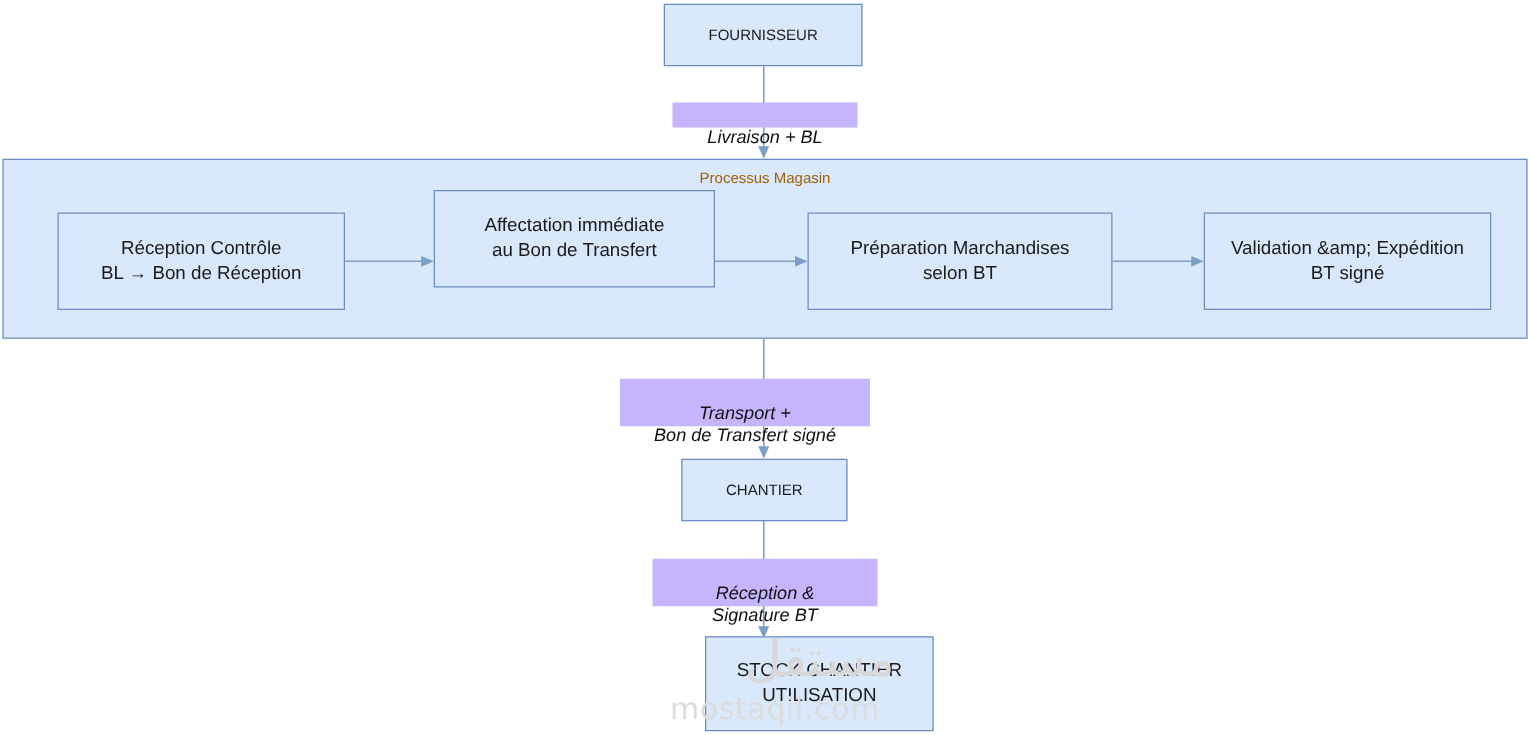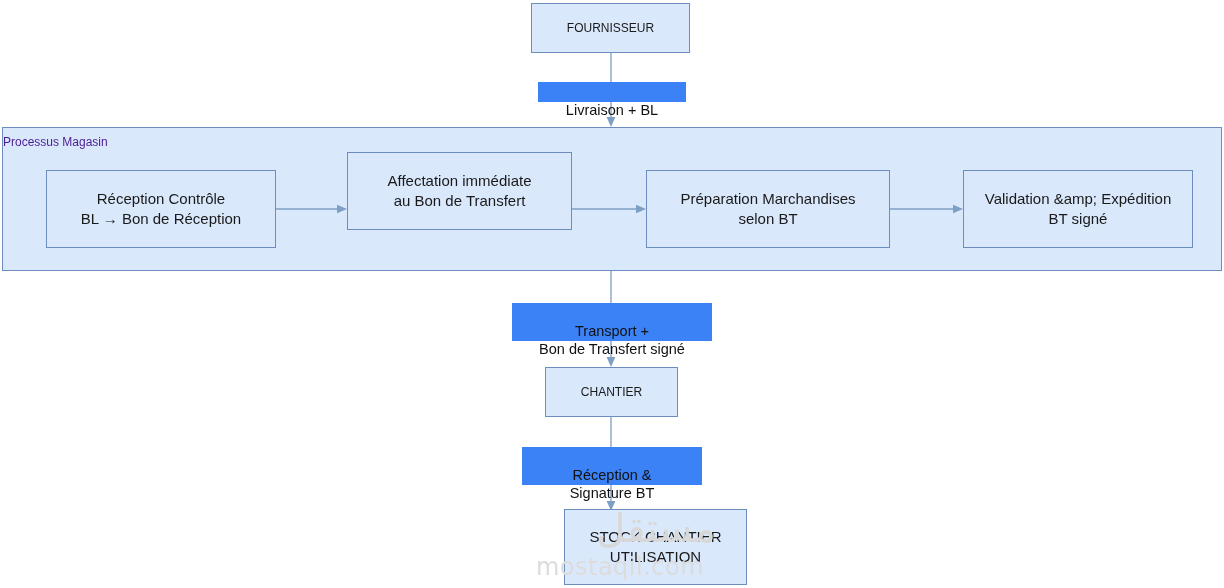--- a/index.html
+++ b/index.html
@@ -43,22 +43,23 @@
     position: absolute;
     box-sizing: border-box;
     background: #dae8fc;
     border: 1px solid #6c8ebf;
   }
   .lane-title {
     position: absolute;
     left: 0;
     right: 0;
     top: 7px;
+    text-align: center;
     font-size: 12px;
-    color: #4c1d95;
+    color: #a16207;
   }
 
   
   .conn {
     position: absolute;
     overflow: visible;
   }
   .conn line, .conn path {
     stroke: #7e9fc4;
     stroke-width: 1.3;
@@ -72,21 +73,21 @@
   
   .edge-label {
     position: absolute;
     text-align: center;
     font-size: 14.5px;
     color: #111111;
     line-height: 1.28;
     white-space: pre-line;
     pointer-events: none;
   }
-  .edge-label.on-white { background: #3b82f6; }
+  .edge-label.on-white { background: #c4b5fd; font-style: italic; }
 
   
   .watermark {
     position: absolute;
     left: 520px;
     top: 503px;
     width: 200px;
     height: 85px;
     pointer-events: none;
     user-select: none;
@@ -169,21 +170,21 @@
   </svg>
   <svg class="conn" style="left:890px; top:203px; width:75px; height:12px;" viewBox="0 0 75 12">
     <line x1="0" y1="6" x2="65" y2="6"></line>
     <polygon points="73,6 63,1.7 63,10.3"></polygon>
   </svg>
 
   <svg class="conn" style="left:604px; top:271px; width:14px; height:98px;" viewBox="0 0 14 98">
     <line x1="7" y1="0" x2="7" y2="88"></line>
     <polygon points="7,96 2.6,86 11.4,86"></polygon>
   </svg>
-  <div class="edge-label on-white" style="left:512px; top:303px; width:200px; height:38px;">
+  <div class="edge-label on-white" style="left:496px; top:303px; width:200px; height:38px;">
     <span>Transport +
 Bon de Transfert signé</span>
   </div>
 
   <div class="node f12" style="left:545px; top:367px; width:133px; height:50px;">
     <span class="node-text">CHANTIER</span>
   </div>
 
   <svg class="conn" style="left:604px; top:417px; width:14px; height:96px;" viewBox="0 0 14 96">
     <line x1="7" y1="0" x2="7" y2="86"></line>

